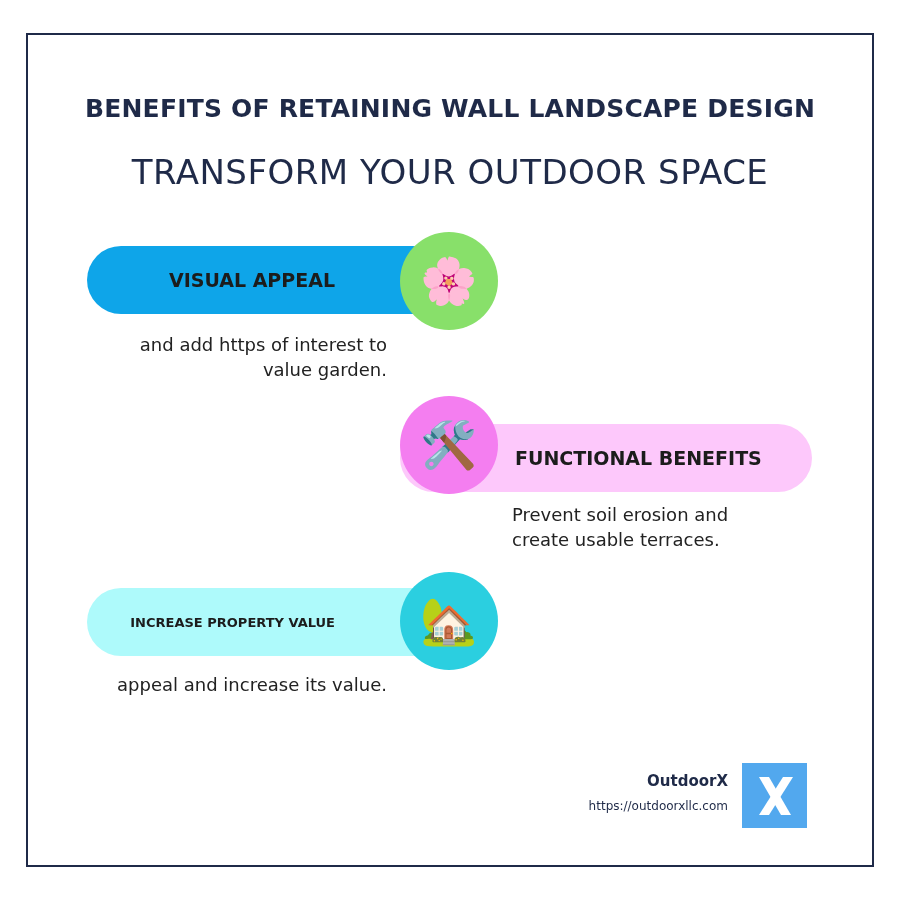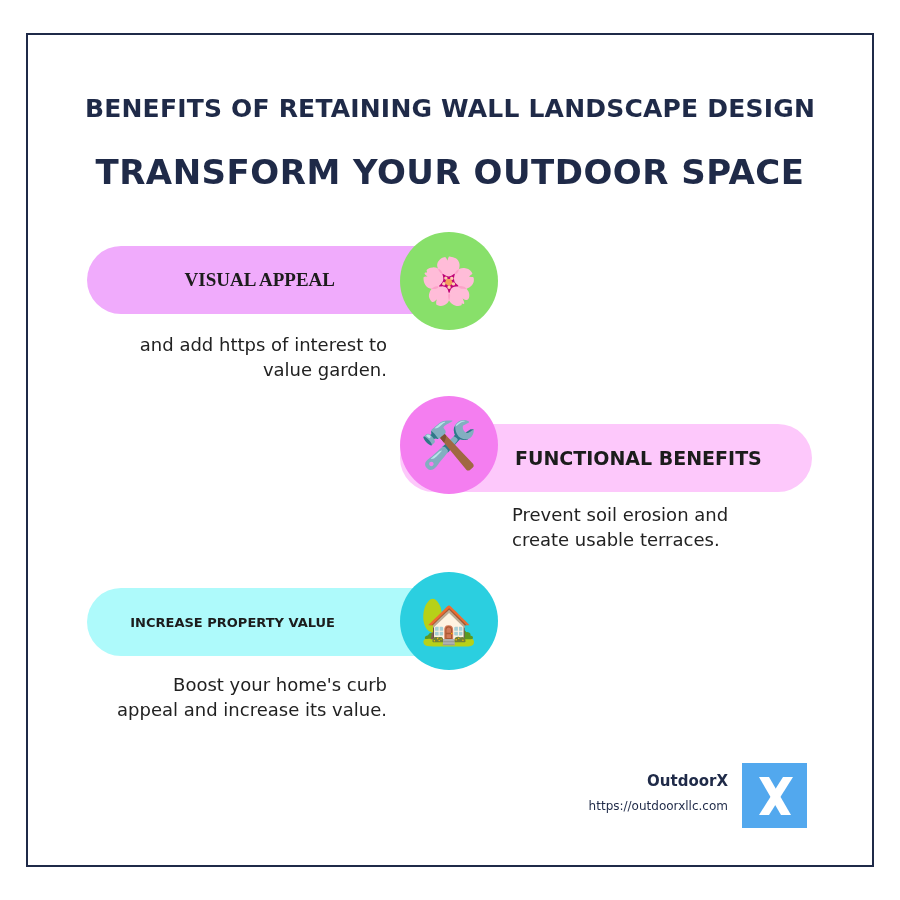--- a/index.html
+++ b/index.html
@@ -11,21 +11,21 @@
       border: 2px solid #1f2a48; background: #ffffff;
     }
 
     .title {
       position: absolute; left: 0; right: 0; top: 94px; text-align: center;
       font-family: "DejaVu Sans", sans-serif; font-weight: bold; font-size: 25px;
       color: #1f2a48; letter-spacing: 0.2px;
     }
     .subtitle {
       position: absolute; left: 0; right: 0; top: 152px; text-align: center;
-      font-family: "DejaVu Sans", sans-serif; font-weight: bold; font-size: 34px;
+      font-family: "DejaVu Sans", sans-serif; font-weight: normal; font-size: 34px;
       color: #1f2a48; letter-spacing: 0.5px;
     }
 
     .pill {
       position: absolute; height: 68px; border-radius: 34px;
       display: flex; align-items: center;
       font-family: "DejaVu Sans", sans-serif; font-weight: bold; font-size: 19px; color: #1c1c1c;
     }
     .pill.left { justify-content: flex-end; padding-right: 112px; }
     .pill.right { justify-content: flex-start; padding-left: 115px; }
@@ -57,21 +57,21 @@
     }
   </style>
 </head>
 <body>
 
 <div class="frame"></div>
 
 <div class="title">BENEFITS OF RETAINING WALL LANDSCAPE DESIGN</div>
 <div class="subtitle">TRANSFORM YOUR OUTDOOR SPACE</div>
 
-<div class="pill left" style="left:87px; top:246px; width:360px; background:#f0abfc;font-family:Liberation Serif, serif;">
+<div class="pill left" style="left:87px; top:246px; width:360px; background:#0ea5e9;">
   <span>VISUAL APPEAL</span>
 </div>
 <div class="circle" style="left:400px; top:232px; background:#88e06a;">
   <span>🌸</span>
 </div>
 <div class="desc right-align" style="right:513px; top:332px; width:320px;">
   <div>and add https of interest to</div>
   <div>value garden.</div>
 </div>
 
@@ -86,21 +86,20 @@
   <div>create usable terraces.</div>
 </div>
 
 <div class="pill left" style="left:87px; top:588px; width:360px; background:#aefafb; font-size:13px;">
   <span>INCREASE PROPERTY VALUE</span>
 </div>
 <div class="circle" style="left:400px; top:572px; background:#2bcfe0;">
   <span>🏡</span>
 </div>
 <div class="desc right-align" style="right:513px; top:672px; width:320px;">
-  <div>Boost your home's curb</div>
   <div>appeal and increase its value.</div>
 </div>
 
 <div class="brand-name">OutdoorX</div>
 <div class="brand-url">https://outdoorxllc.com</div>
 <div class="logo">
   <svg width="44" height="46" viewBox="0 0 44 46">
     <path d="M6 4 L16 4 L38 42 L28 42 Z" fill="#ffffff"></path>
     <path d="M30 4 L40 4 L16 42 L6 42 Z" fill="#ffffff"></path>
   </svg>

